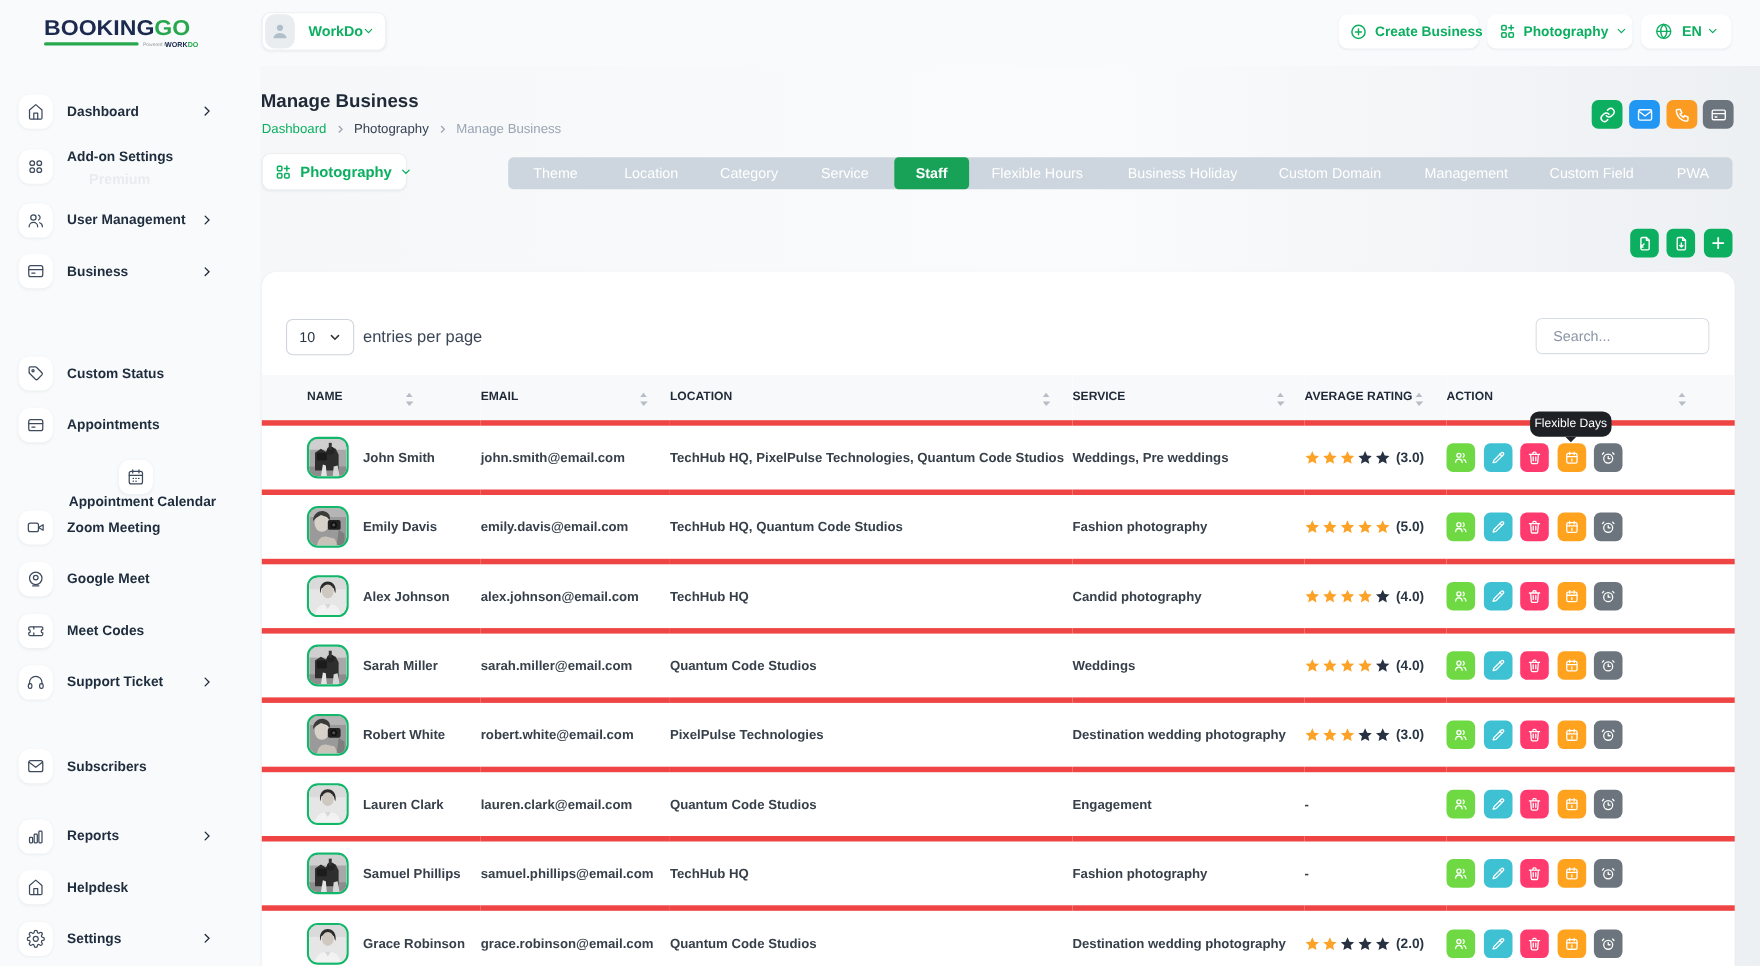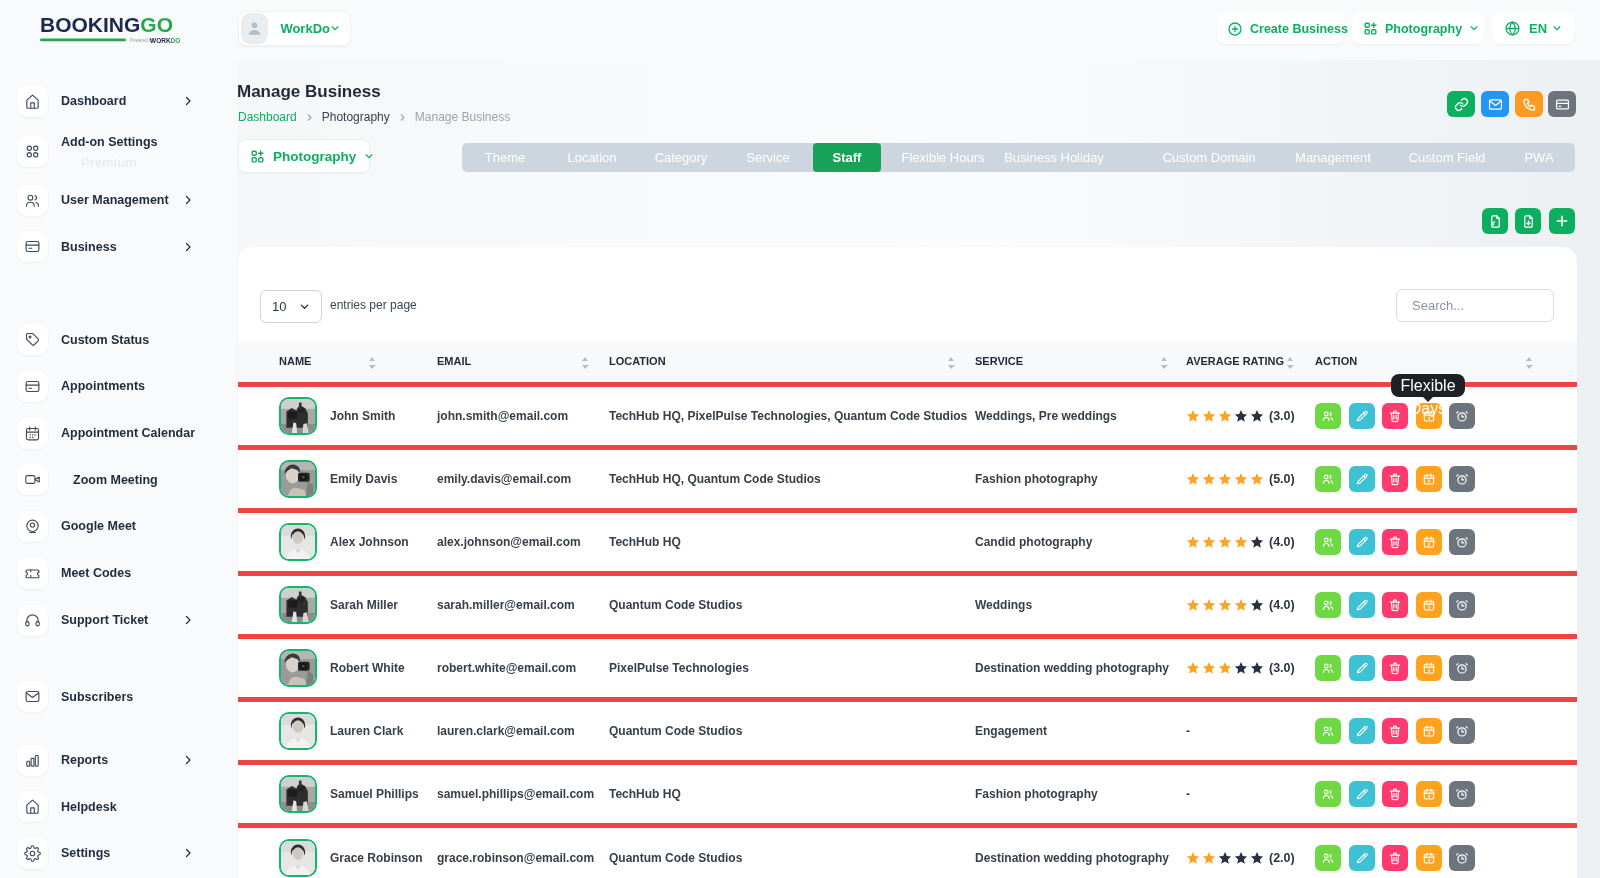--- a/index.html
+++ b/index.html
@@ -21,41 +21,41 @@
 
 .tabbar { position:absolute; left:462px; top:143px; width:1113px; height:29px; background:#cdd6de; border-radius:5px; }
 .tab { position:absolute; top:0; transform:translateX(-50%); color:#fff; font-size:13px; line-height:29px; white-space:nowrap; }
 .tabactive { position:absolute; left:351px; top:0; width:68px; height:29px; background:#17a257; border-radius:4px; color:#fff; font-size:13px; font-weight:bold; text-align:center; line-height:29px; }
 .photosel { position:absolute; left:238px; top:139px; width:132px; height:34px; background:#fff; border-radius:8px; border:1px solid #eceef0; box-shadow:0 1px 2px rgba(20,30,60,0.04); display:flex; align-items:center; padding:0 11px; color:#0caf60; font-weight:bold; font-size:13.5px; gap:8px; }
 
 .gb { position:absolute; width:26px; height:26px; background:#0caf60; border-radius:6px; display:flex; align-items:center; justify-content:center; }
 
 .card { position:absolute; left:238px; top:247px; width:1339px; height:700px; background:#fff; border-radius:14px; box-shadow:0 1px 3px rgba(20,30,60,0.04); }
 .perpage { position:absolute; left:22px; top:43px; width:62px; height:33px; border:1px solid #ced4da; border-radius:6px; display:flex; align-items:center; padding:0 11px; font-size:13px; color:#2b3644; justify-content:space-between; background:#fff; }
-.pplabel { position:absolute; left:92px; top:51px; font-size:12px; color:#3a4656;text-align:right; }
+.pplabel { position:absolute; left:92px; top:51px; font-size:15px; color:#3a4656;text-align:right; }
 .search { position:absolute; left:1158px; top:42px; width:158px; height:33px; border:1px solid #d9dee4; border-radius:6px; background:#fff; font-size:13px; color:#8a94a6; display:flex; align-items:center; padding:0 15px; }
 
 table { position:absolute; left:0; top:94px; width:1339px; border-collapse:collapse; table-layout:fixed; }
 thead td { background:#f8f9fb; height:43px; font-size:11px; font-weight:bold; color:#1f2937; position:relative; white-space:nowrap; }
 .sort { position:absolute; top:15px; color:#b6bdc6; }
 tbody td { border-top:5px solid #ef4444; height:63px; font-size:12px; color:#37404a; white-space:nowrap; overflow:visible;font-weight:bold; }
 td.c1 { padding-left:41px; }
 .avcell { display:flex; align-items:center; gap:13px; }
 .avatar { width:38px; height:38px; line-height:0; border-radius:10px; border:2px solid #12b76a; overflow:hidden; flex:none; }
 .stars { display:flex; align-items:center; gap:2px; }
 .rt { margin-left:3px; font-size:12.5px; color:#2b3644; }
 .act { display:flex; gap:7.5px; }
 .ab { width:26px; height:26px; border-radius:6px; display:flex; align-items:center; justify-content:center; flex:none; }
 
 .sitem { position:absolute; left:17px; width:212px; height:31px; display:flex; align-items:center; }
 .sicon { width:31px; height:31px; background:#fff; border-radius:10px; box-shadow:0 1px 3px rgba(20,30,60,0.05); display:flex; align-items:center; justify-content:center; flex:none; }
 .stext { margin-left:13px; font-size:12.5px; font-weight:bold; color:#1f2c3d; }
 .schev { position:absolute; left:165px; display:flex; }
 .premium { position:absolute; left:81px; top:95px; font-size:13px; font-weight:bold; color:#e9ebee; }
-.tooltip { position:absolute; left:1391px; top:374px; width:74px; height:23px; background:#1d2125; color:#fff; font-size:16px; border-radius:8px; z-index:5; text-align:center; line-height:23px; }
+.tooltip { position:absolute; left:1391px; top:374px; width:74px; height:23px; background:#1d2125; color:#fff; font-size:11px; border-radius:8px; z-index:5; text-align:center; line-height:23px; }
 .tooltip:after { content:""; position:absolute; left:50%; margin-left:-5px; top:100%; border:5px solid transparent; border-top-color:#1d2125; }
 </style>
 </head>
 <body>
 <div class="hdr">
   <div class="logo">
     <svg width="160" height="36" viewBox="0 0 160 36">
       <text x="0" y="23" font-family="Liberation Sans" font-size="19.5" font-weight="bold" fill="#1b2a4e" textLength="133" lengthAdjust="spacingAndGlyphs">BOOKING<tspan fill="#27a74e">GO</tspan></text>
       <rect x="0" y="29.5" width="86" height="2.8" rx="1.4" fill="#27a74e"></rect>
       <text x="90" y="33" font-family="Liberation Sans" font-size="4.5" fill="#999">Powered by</text>
@@ -170,31 +170,31 @@
     <div class="sitem" style="top:310.5px;">
     <span class="sicon">
         <svg width="17" height="17" viewBox="0 0 24 24">
           <rect x="3" y="5" width="18" height="14" rx="2.5" fill="none" stroke="#3d4a5c" stroke-width="1.6" stroke-linecap="round" stroke-linejoin="round"></rect>
           <path d="M3 10h18M7 14.5h4" fill="none" stroke="#3d4a5c" stroke-width="1.6" stroke-linecap="round" stroke-linejoin="round"></path>
         </svg>
       </span>
     <span class="stext">Appointments</span>
 
   </div>
-    <div class="sitem" style="top:357.5px;">
+    <div class="sitem" style="top:357.5px;flex-direction:column;">
     <span class="sicon">
         <svg width="17" height="17" viewBox="0 0 24 24">
           <rect x="3.5" y="5" width="17" height="16" rx="2.5" fill="none" stroke="#3d4a5c" stroke-width="1.6" stroke-linecap="round" stroke-linejoin="round"></rect>
           <path d="M8 3v4M16 3v4M3.5 10h17M8.5 14h.5M12 14h.5M15.5 14h.5M8.5 17.5h.5M12 17.5h.5" fill="none" stroke="#3d4a5c" stroke-width="1.6" stroke-linecap="round" stroke-linejoin="round"></path>
         </svg>
       </span>
     <span class="stext">Appointment Calendar</span>
 
   </div>
-    <div class="sitem" style="top:404px;gap:12px;">
+    <div class="sitem" style="top:404px;">
     <span class="sicon">
         <svg width="17" height="17" viewBox="0 0 24 24">
           <rect x="2.5" y="6.5" width="13" height="11" rx="2.5" fill="none" stroke="#3d4a5c" stroke-width="1.6" stroke-linecap="round" stroke-linejoin="round"></rect>
           <path d="M15.5 12l6-3.5v7z" fill="none" stroke="#3d4a5c" stroke-width="1.6" stroke-linecap="round" stroke-linejoin="round"></path>
         </svg>
       </span>
     <span class="stext">Zoom Meeting</span>
 
   </div>
     <div class="sitem" style="top:450.5px;">
@@ -331,21 +331,21 @@
         <path d="M5 9l7 7 7-7"></path>
       </svg></span>
 </div>
 <div class="tabbar" id="tabbar">
     <div class="tabactive">Staff</div>
     <div class="tab" style="left:43px;">Theme</div>
     <div class="tab" style="left:130px;">Location</div>
     <div class="tab" style="left:219px;">Category</div>
     <div class="tab" style="left:306px;">Service</div>
     <div class="tab" style="left:481px;">Flexible Hours</div>
-    <div class="tab" style="left:592px;">Business Holiday</div>
+    <div class="tab" style="left:613px;">Business Holiday</div>
     <div class="tab" style="left:747px;">Custom Domain</div>
     <div class="tab" style="left:871px;">Management</div>
     <div class="tab" style="left:985px;">Custom Field</div>
     <div class="tab" style="left:1077px;">PWA</div>
   </div>
 <div class="gb" style="left:1482px; top:208px;">
   <svg width="15" height="15" viewBox="0 0 24 24" fill="none" stroke="#fff" stroke-width="2" stroke-linecap="round" stroke-linejoin="round">
       <path d="M14 3H8a2 2 0 00-2 2v14a2 2 0 002 2h8a2 2 0 002-2V7z"></path>
       <path d="M14 3v4h4M10.5 12.5L6 17M6 13.8V17h3.2"></path>
     </svg>

